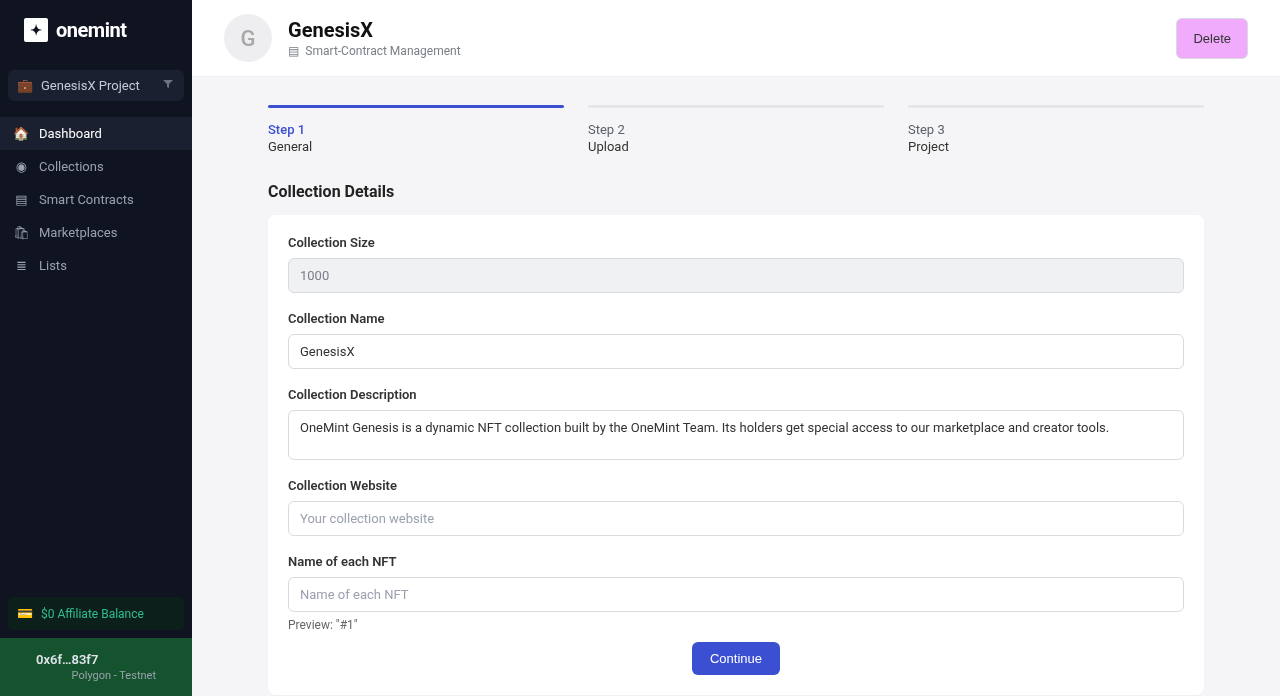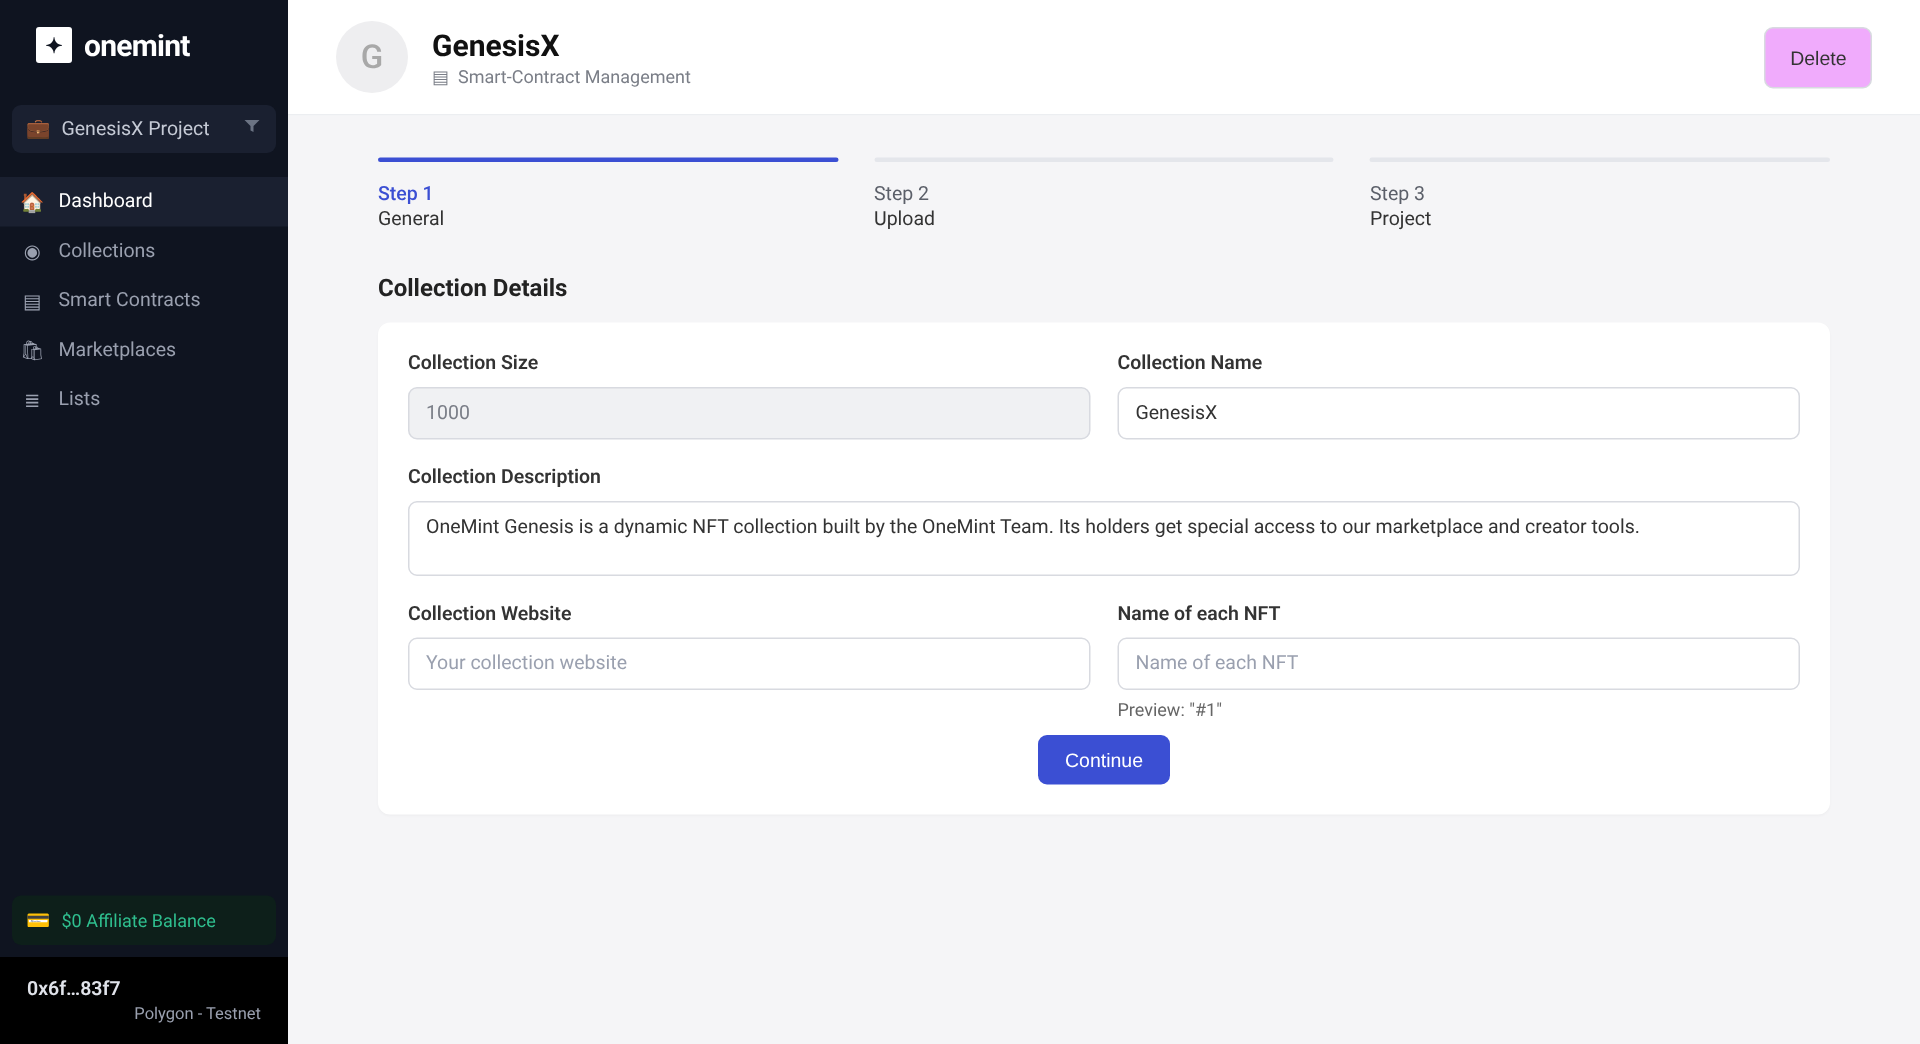--- a/index.html
+++ b/index.html
@@ -88,22 +88,22 @@
   padding: 9px 10px;
   background: #0d1f1a;
   border-radius: 6px;
   display: flex;
   align-items: center;
   gap: 8px;
   color: #2fbf8f;
   font-size: 12px;
 }
 .wallet {
-  padding: 14px 18px;
-  background: #000000;
+  padding: 14px 36px;
+  background: #14532d;
 }
 .wallet-addr {
   color: #e0e3ea;
   font-size: 13px;
   font-weight: 600;
 }
 .wallet-network {
   color: #9aa0af;
   font-size: 11px;
   margin-top: 2px;
@@ -153,21 +153,21 @@
   padding: 12px 16px;
   background: #f0abfc;
   border: 1px solid #d8dae0;
   border-radius: 6px;
   color: #333;
   font-size: 13px;
   font-weight: 500;
   cursor: pointer;
 }
 .content {
-  padding: 28px 60px;
+  padding: 28px 76px;
   flex: 1;
   overflow-y: auto;
 }
 .steps {
   display: flex;
   gap: 24px;
   margin-bottom: 28px;
 }
 .step {
   flex: 1;
@@ -203,20 +203,21 @@
 .card {
   background: #fff;
   border-radius: 8px;
   padding: 20px;
   box-shadow: 0 1px 2px rgba(0,0,0,0.03);
 }
 .form-row {
   display: flex;
   gap: 18px;
   margin-bottom: 18px;
+  flex-direction: column;
 }
 .form-field {
   flex: 1;
   display: flex;
   flex-direction: column;
 }
 .form-label {
   font-size: 13px;
   font-weight: 600;
   color: #333;

